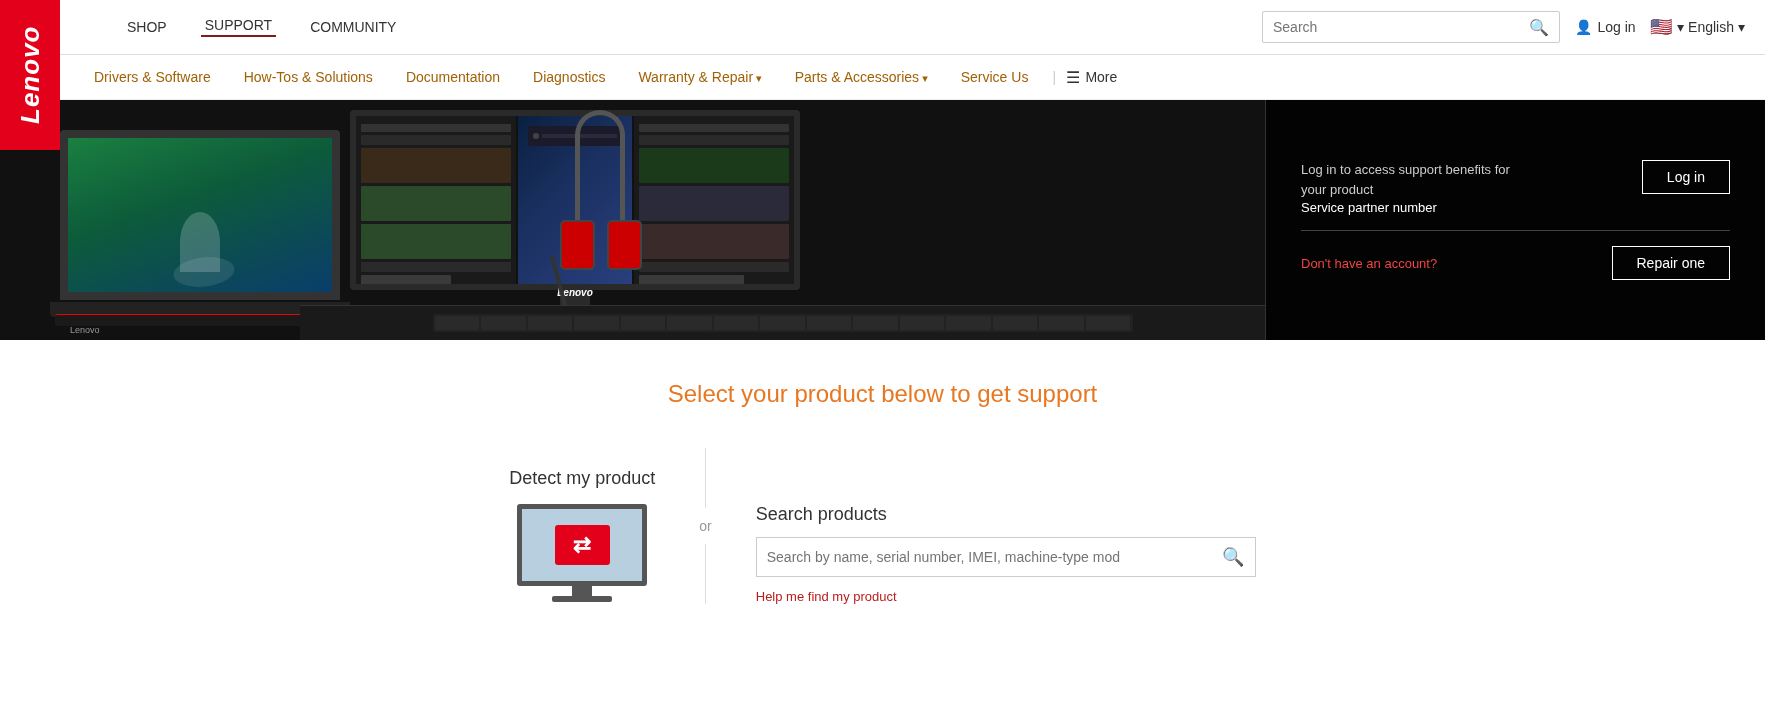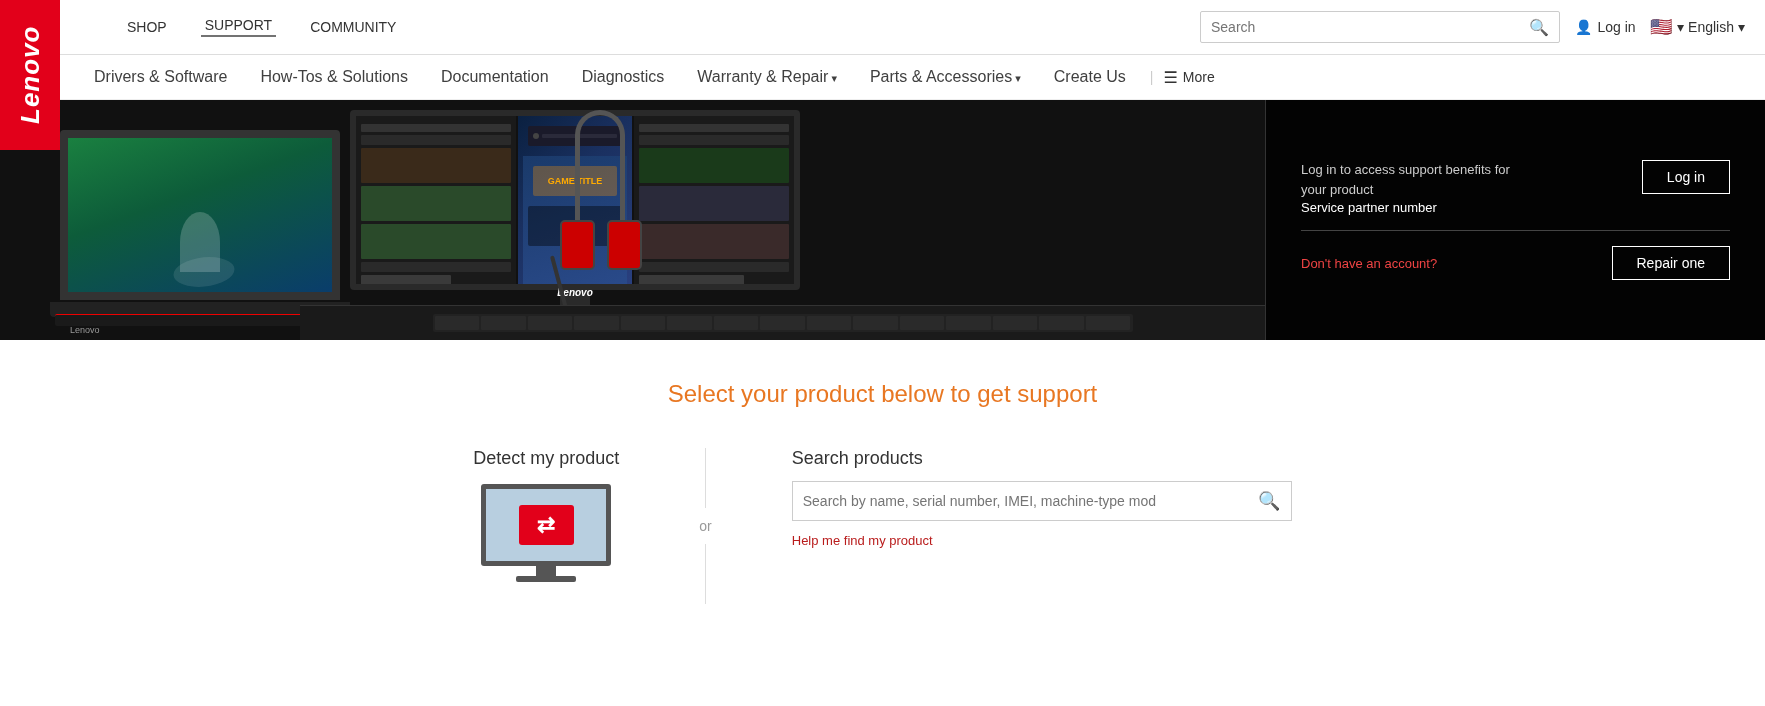--- a/index.html
+++ b/index.html
@@ -48,37 +48,37 @@
     }
     .nav-top-item {
       font-size: 14px;
       color: #333;
       text-decoration: none;
       cursor: pointer;
       padding: 0 4px;
     }
     .nav-top-item.active {
       color: #333;
-      border-bottom: 2px solid #737373;
+      border-bottom: 2px solid #7f1d1d;
       padding-bottom: 2px;
       font-weight: 500;
     }
     .header-right {
       display: flex;
       align-items: center;
       gap: 15px;
       margin-left: auto;
     }
     .search-box {
       display: flex;
       align-items: center;
       border: 1px solid #ccc;
       border-radius: 2px;
       padding: 4px 10px;
-      width: 360px;
+      width: 298px;
       height: 32px;
     }
     .search-box input {
       border: none;
       outline: none;
       width: 100%;
       font-size: 14px;
       color: #999;
     }
     .search-icon-btn {
@@ -106,22 +106,22 @@
     
     .header-sub {
       display: flex;
       align-items: center;
       height: 45px;
       padding: 0 20px 0 80px;
       border-bottom: 1px solid #eee;
       gap: 5px;
     }
     .sub-nav-item {
-      color: #404040;
-      font-size: 16px;
+      color: #a16207;
+      font-size: 14px;
       cursor: pointer;
       padding: 0 14px;
       white-space: nowrap;
       text-decoration: none;
     }
     .sub-nav-divider {
       color: #ccc;
       margin: 0 5px;
     }
     .sub-nav-item.with-arrow::after {
@@ -350,22 +350,23 @@
     }
     .select-title {
       text-align: center;
       color: #e87722;
       font-size: 24px;
       font-weight: normal;
       margin-bottom: 40px;
     }
     .product-selection {
       display: flex;
-      gap: 80px;
-      justify-content: center;
+      gap: 44px;
+      justify-content: center;
+      align-items: flex-end;
     }
     .detect-section {
       display: flex;
       flex-direction: column;
       align-items: center;
       gap: 15px;
     }
     .detect-title {
       font-size: 18px;
       color: #333;
@@ -512,21 +513,21 @@
     </div>
   </div>
 
   <div class="header-sub">
     <a class="sub-nav-item">Drivers &amp; Software</a>
     <a class="sub-nav-item">How-Tos &amp; Solutions</a>
     <a class="sub-nav-item">Documentation</a>
     <a class="sub-nav-item">Diagnostics</a>
     <a class="sub-nav-item with-arrow">Warranty &amp; Repair</a>
     <a class="sub-nav-item with-arrow">Parts &amp; Accessories</a>
-    <a class="sub-nav-item">Create Us</a>
+    <a class="sub-nav-item">Service Us</a>
     <span class="sub-nav-divider">|</span>
     <div class="sub-nav-more">
       <span class="hamburger-icon">☰</span>
       <span>More</span>
     </div>
   </div>
 
   <div class="hero">
     <div class="hero-image-area">
       <div class="hero-bg">
@@ -555,24 +556,20 @@
               <div class="mini-thumb"></div>
               <div class="mini-row"></div>
               <div class="mini-row" style="width:60%;background:#3a3a3a;"></div>
             </div>
             <div class="monitor-center">
               <div style="position:absolute;inset:0;background:linear-gradient(135deg,#0a2040 0%,#1a3060 40%,#2a4080 100%);">
                 <div style="position:absolute;top:10px;left:10px;right:10px;height:20px;background:#1a1a2a;border-radius:2px;display:flex;align-items:center;padding:0 5px;gap:3px;">
                   <div style="width:6px;height:6px;background:#444;border-radius:50%;"></div>
                   <div style="flex:1;height:4px;background:#2a2a3a;border-radius:1px;"></div>
                 </div>
-                <div style="position:absolute;top:40px;left:5px;right:5px;bottom:5px;background:linear-gradient(160deg,#1a3a6a 0%,#2a4a8a 100%);">
-                  <div style="width:80%;margin:10px auto;height:30px;background:rgba(255,150,0,0.3);border-radius:2px;display:flex;align-items:center;justify-content:center;color:#fa0;font-size:9px;font-weight:bold;">GAME TITLE</div>
-                  <div style="width:90%;margin:5px auto;height:40px;background:rgba(0,0,0,0.4);border-radius:2px;"></div>
-                </div>
               </div>
             </div>
             <div class="monitor-right-panel">
               <div class="mini-row" style="height:8px;background:#333;"></div>
               <div class="mini-row"></div>
               <div class="mini-thumb" style="background:#1a3a1a;"></div>
               <div class="mini-thumb" style="background:#2a2a3a;"></div>
               <div class="mini-thumb" style="background:#3a2a2a;"></div>
               <div class="mini-row"></div>
               <div class="mini-row" style="width:70%;background:#3a3a3a;"></div>

